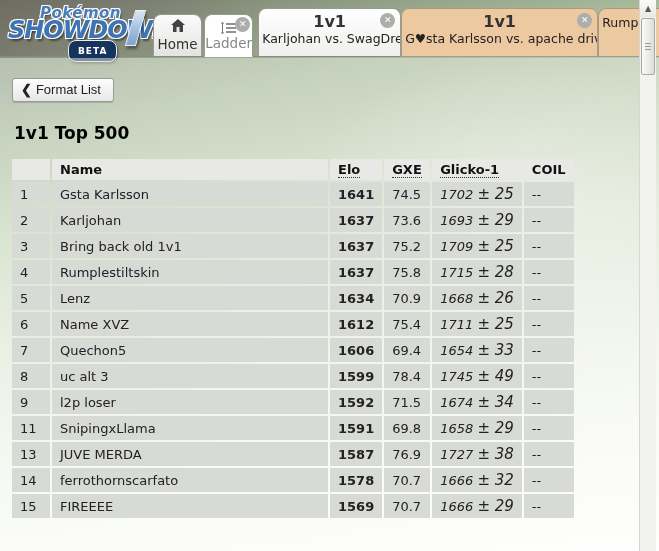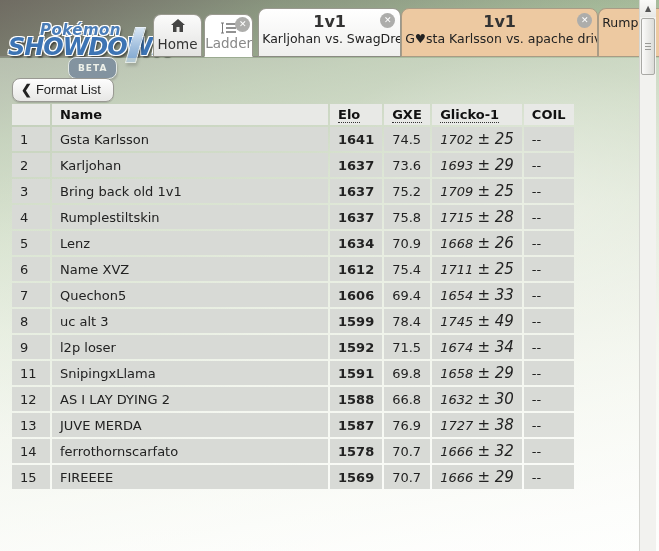--- a/index.html
+++ b/index.html
@@ -9,21 +9,21 @@
     background:
       radial-gradient(ellipse 300px 200px at 78% 35%, rgba(255,255,255,0.45), transparent 70%),
       radial-gradient(ellipse 260px 220px at 15% 55%, rgba(190,210,180,0.35), transparent 70%),
       linear-gradient(168deg,#716f66 0%, #8b9682 9%, #a7bb9c 20%, #c6d7bb 34%, #dde7d4 48%, #ebf0e5 62%, #f6f8f2 78%, #fdfdfc 92%, #ffffff 100%);
   }
 
   
   .header { position:absolute; top:0; left:0; width:659px; height:57px;
     background:linear-gradient(90deg, rgba(110,105,95,0.55) 0%, rgba(120,120,108,0.40) 20%, rgba(135,150,120,0.25) 42%, rgba(150,170,130,0.12) 65%, rgba(160,180,140,0.08) 100%);
     border-bottom:1px solid #8a8a82; }
-  .logo { position:absolute; left:6px; top:19px; width:150px; height:52px; }
+  .logo { position:absolute; left:6px; top:2px; width:150px; height:52px; }
   .logo .poke {
     position:absolute; left:34px; top:2px;
     font-size:15px; font-weight:bold; font-style:italic; letter-spacing:0.5px;
     color:#4a7db8;
     text-shadow:-1px -1px 0 #fff,1px -1px 0 #fff,-1px 1px 0 #fff,1px 1px 0 #fff,2px 2px 2px rgba(0,0,0,0.35);
   }
   .logo .show {
     position:absolute; left:2px; top:14px;
     font-size:24px; font-weight:bold; font-style:italic; letter-spacing:-1px;
     color:#3d74b4;
@@ -71,21 +71,21 @@
 
   
   .main { position:absolute; top:58px; left:0; right:0; bottom:0;
     background:linear-gradient(180deg, rgba(221,227,214,0.55) 0%, rgba(234,238,228,0.5) 30%, rgba(247,249,243,0.55) 60%, rgba(253,254,252,0.6) 100%);
     overflow:hidden; }
   .backbtn {
     margin:20px 0 0 12px; display:inline-block;
     font-size:13px; color:#222; text-decoration:none;
     padding:3px 12px 4px 8px;
     background:linear-gradient(180deg,#fdfdfd,#e7e7e5);
-    border:1px solid #9a9a94; border-radius:8px;
+    border:1px solid #9a9a94; border-radius:3px;
     box-shadow:0 1px 1px rgba(0,0,0,0.15); cursor:pointer;
   }
   .backbtn .chev { font-weight:bold; margin-right:4px; }
   .pagetitle { margin:21px 0 14px 14px; font-size:17px; font-weight:bold; color:#000; }
 
   
   table.ladder { border-collapse:separate; border-spacing:2px; margin-left:10px; }
   table.ladder th, table.ladder td {
     font-size:13px; padding:3px 8px; height:20px; text-align:left; white-space:nowrap;
   }
@@ -166,20 +166,21 @@
     <div class="tab battle alert w3">
       <div class="t1"></div>
       <div class="t2">Rumples</div>
     </div>
   </div>
 </div>
 
 <div class="main">
   <button class="backbtn"><span class="chev">❮</span><span>Format List</span></button>
 
+  <h1 class="pagetitle">1v1 Top 500</h1>
 
   <table class="ladder">
     <colgroup>
       <col class="c-rank">
         <col class="c-name">
         <col class="c-elo">
         <col class="c-gxe">
         <col class="c-glicko">
         <col class="c-coil">
     </colgroup>
@@ -268,28 +269,20 @@
   </tr>
         <tr>
     <td class="rank">11</td>
     <td class="name">SnipingxLlama</td>
     <td class="elo">1591</td>
     <td class="gxe">69.8</td>
     <td class="glicko"><span class="gnum">1658</span> <span class="gdev">± 29</span></td>
     <td class="coil">--</td>
   </tr>
         <tr>
-    <td class="rank">12</td>
-    <td class="name">AS I LAY DYING 2</td>
-    <td class="elo">1588</td>
-    <td class="gxe">66.8</td>
-    <td class="glicko"><span class="gnum">1632</span> <span class="gdev">± 30</span></td>
-    <td class="coil">--</td>
-  </tr>
-        <tr>
     <td class="rank">13</td>
     <td class="name">JUVE MERDA</td>
     <td class="elo">1587</td>
     <td class="gxe">76.9</td>
     <td class="glicko"><span class="gnum">1727</span> <span class="gdev">± 38</span></td>
     <td class="coil">--</td>
   </tr>
         <tr>
     <td class="rank">14</td>
     <td class="name">ferrothornscarfato</td>

